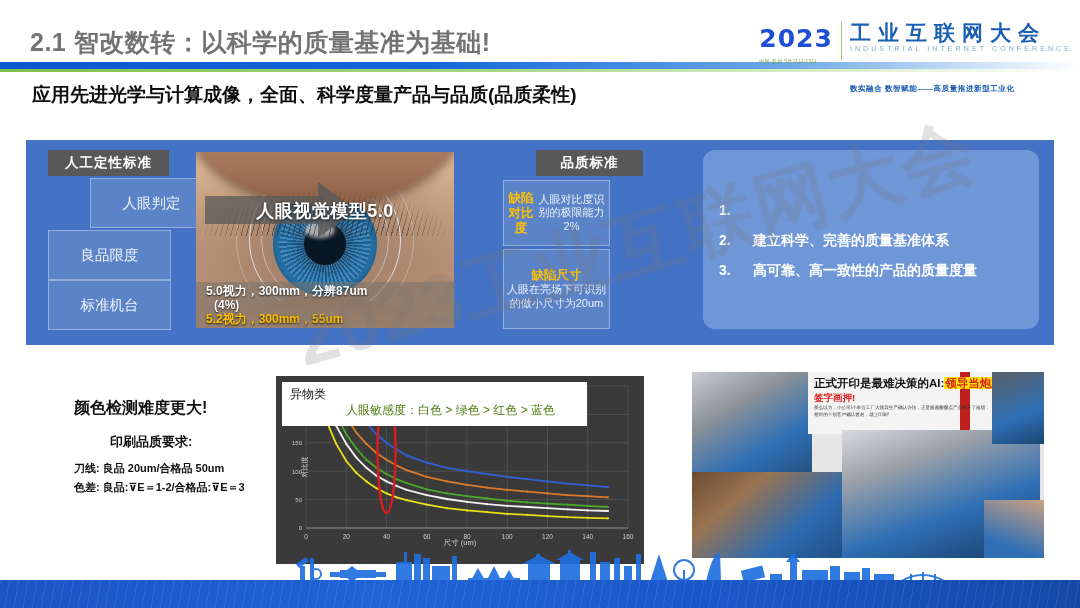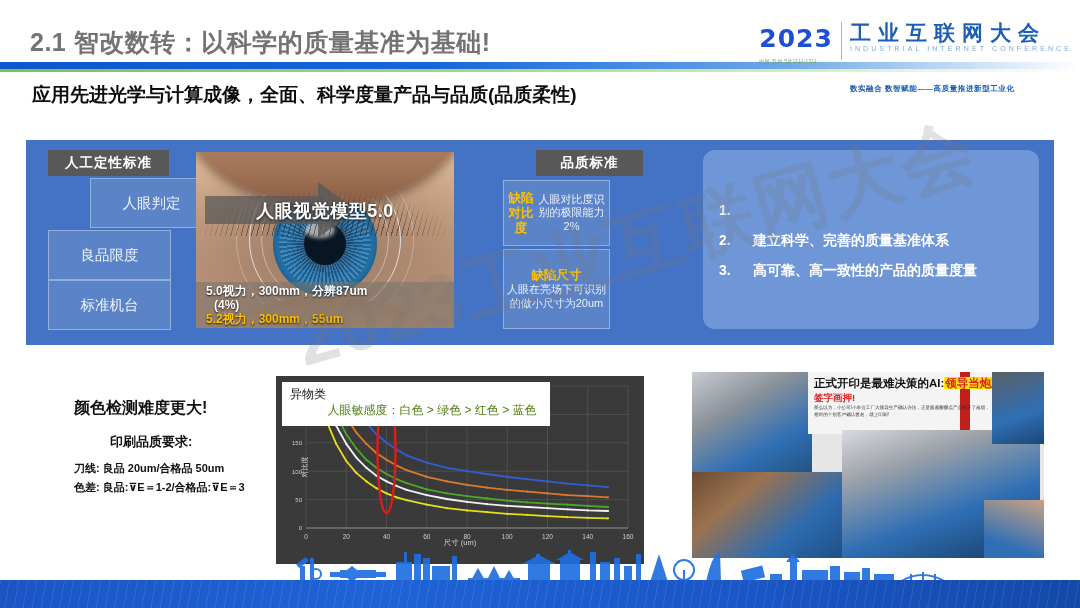--- a/index.html
+++ b/index.html
@@ -148,21 +148,21 @@
 
   
   .ll-h{position:absolute;left:74px;top:398px;font-size:16px;font-weight:bold;color:#111;white-space:nowrap;}
   .ll-s{position:absolute;left:74px;top:433px;font-size:13px;font-weight:bold;color:#111;white-space:nowrap;margin-left:36px;}
   .ll-1{position:absolute;left:74px;top:461px;font-size:11px;font-weight:bold;color:#111;white-space:nowrap;}
   .ll-2{position:absolute;left:74px;top:480px;font-size:11px;font-weight:bold;color:#111;white-space:nowrap;}
 
   
   .chart-wrap{position:absolute;left:276px;top:376px;width:368px;height:188px;background:#3a3a3a;}
   .chart-legendbox{
-    position:absolute;left:282px;top:382px;width:268px;height:44px;background:#fff;z-index:6;
+    position:absolute;left:282px;top:382px;width:305px;height:44px;background:#fff;z-index:6;
     padding:4px 0 0 8px;box-sizing:border-box;
   }
   .cl1{font-size:12px;color:#111;line-height:16px;}
   .cl2{font-size:12px;color:#4d7c0f;line-height:16px;padding-left:24px;white-space:nowrap;text-align:center;}
   .plot{position:absolute;left:0;top:0;width:368px;height:188px;}
   .ylab{
     position:absolute;left:285px;top:462px;width:40px;
     font-size:7px;color:#d8d8d8;
     transform:rotate(-90deg);transform-origin:center;text-align:center;z-index:6;
   }

